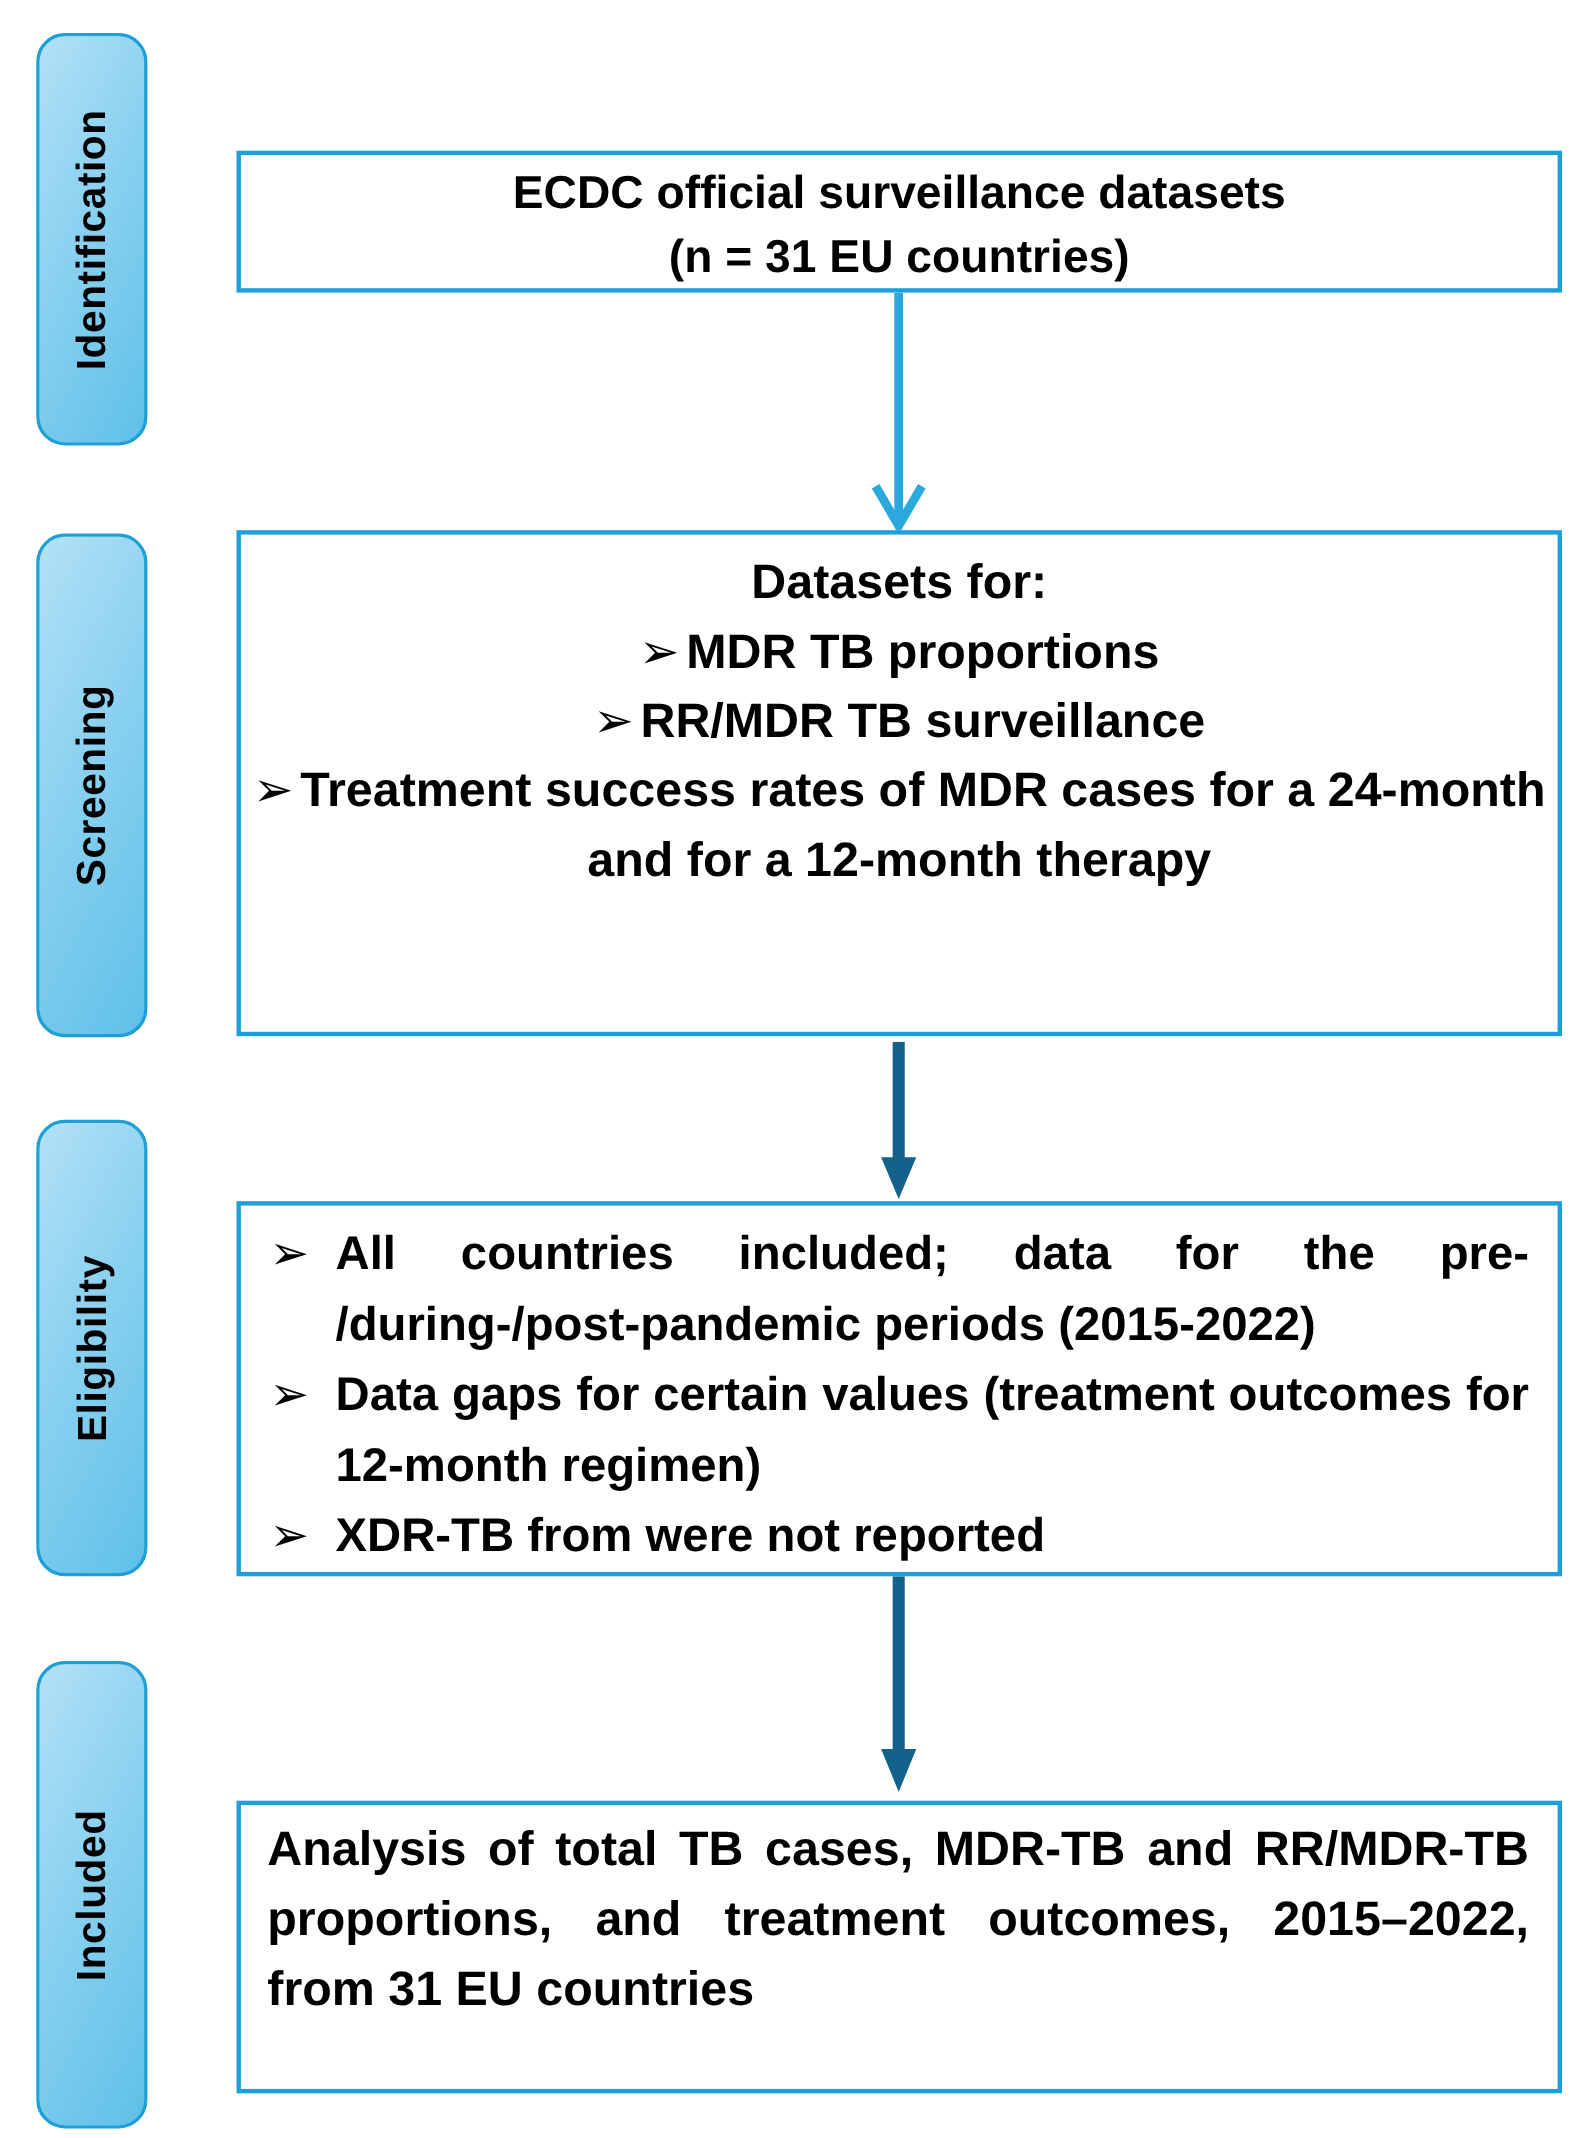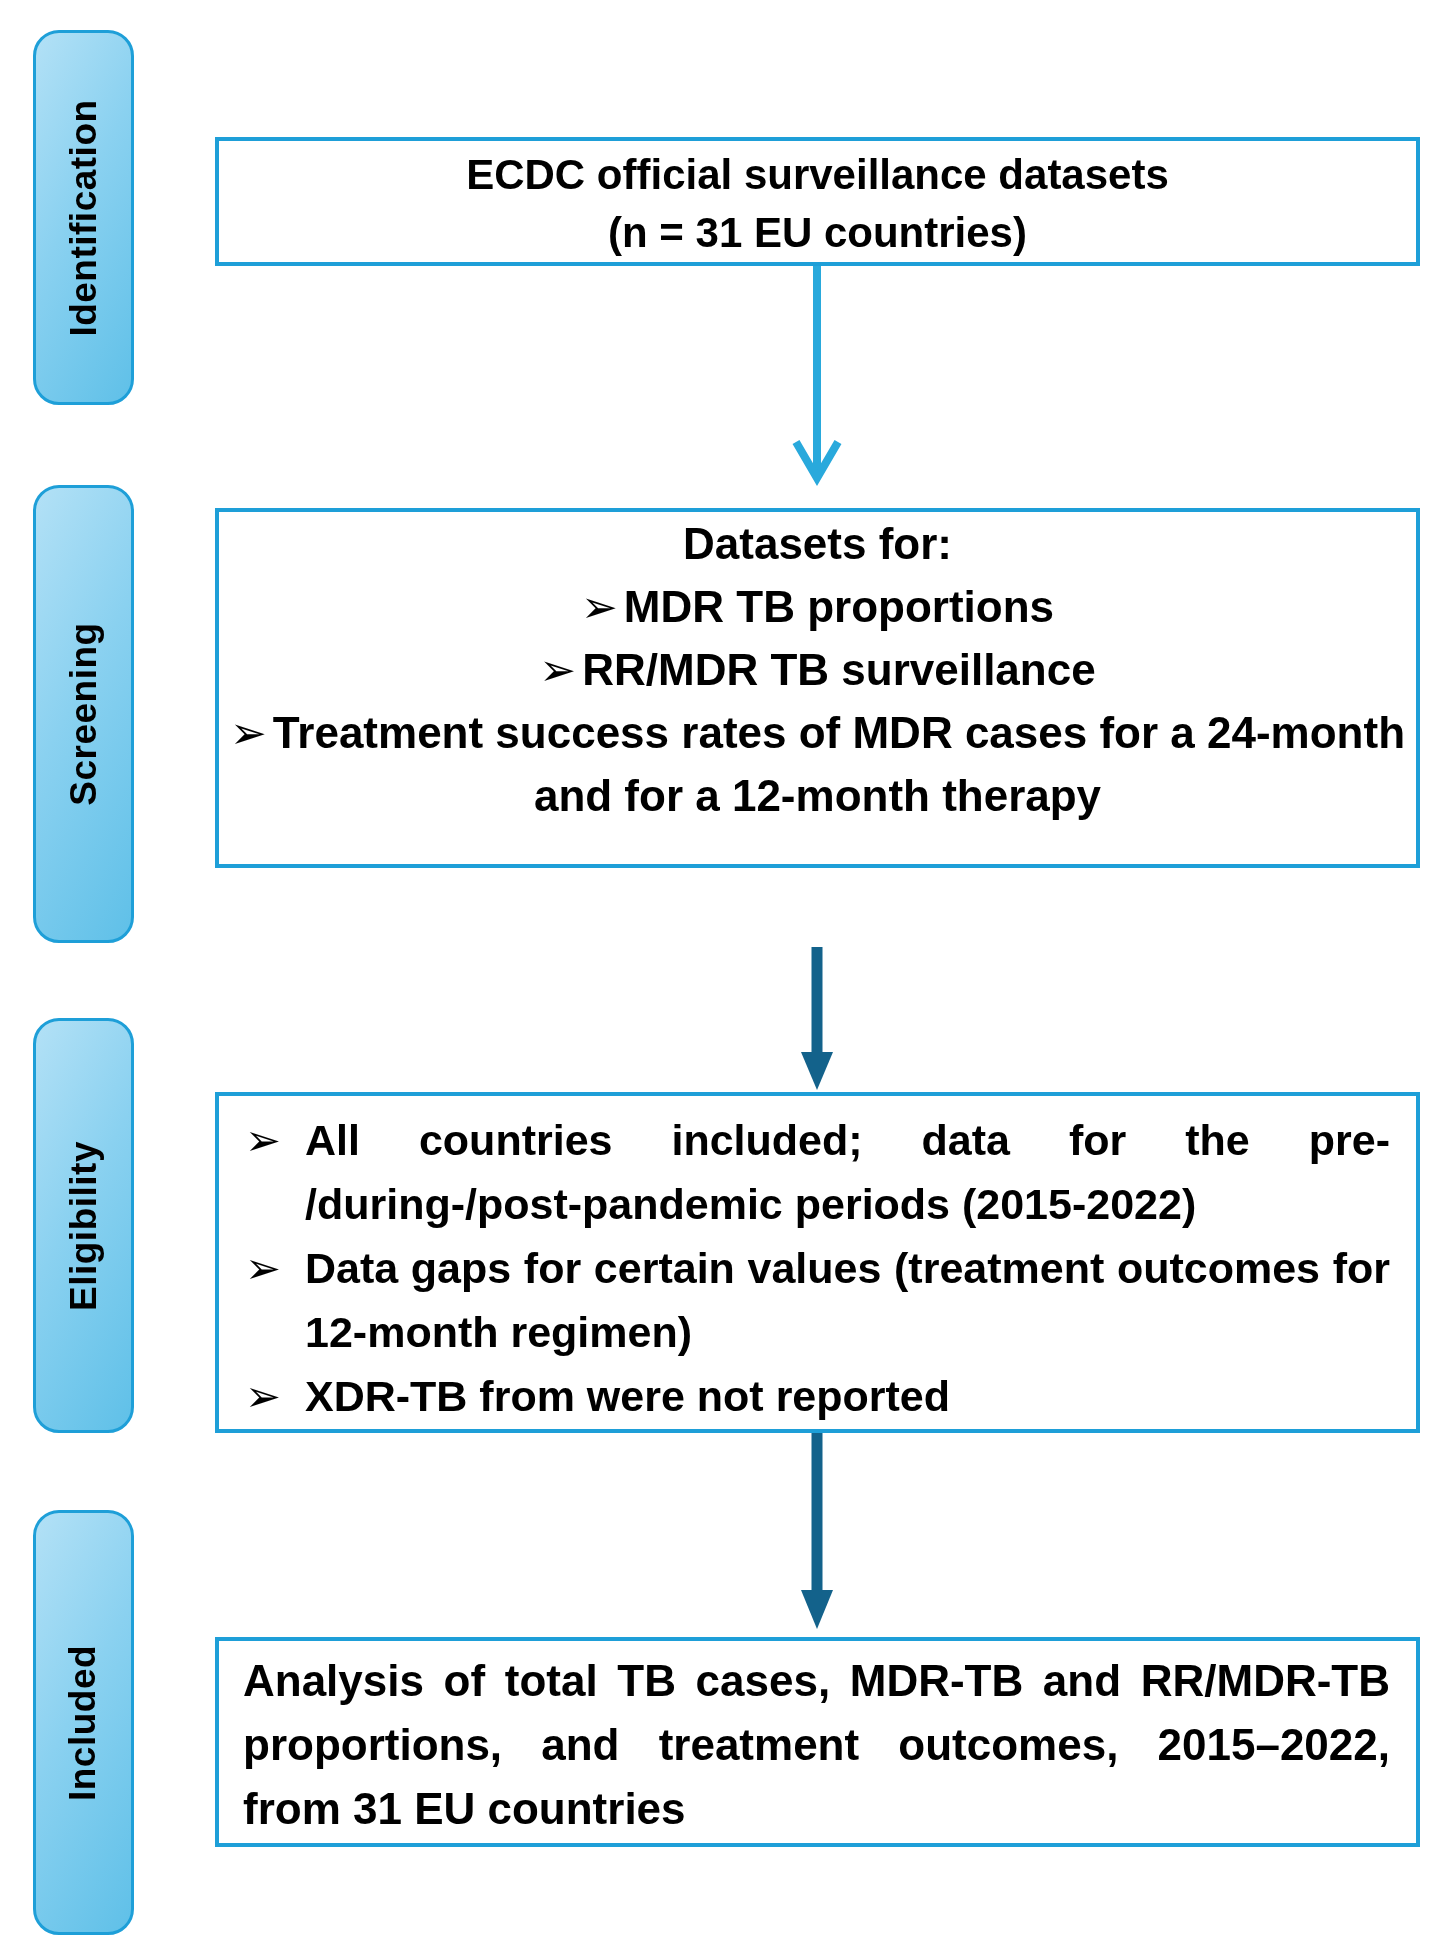--- a/index.html
+++ b/index.html
@@ -51,31 +51,32 @@
     color: #000000;
   }
   .box-identification {
     top: 137px; height: 129px;
     display: flex; flex-direction: column;
     align-items: center; justify-content: flex-end;
     text-align: center;
     font-size: 42px; line-height: 58px;
   }
   .box-screening {
-    top: 508px; height: 360px;
+    top: 482px; height: 460px;
     text-align: center;
     font-size: 44px; line-height: 63px;
+    padding-top: 12px;
   }
   .box-eligibility {
     top: 1092px; height: 341px;
     font-size: 43px; line-height: 64px;
     padding: 12px 26px 0 14px;
   }
   .box-included {
-    top: 1637px; height: 210px;
+    top: 1637px; height: 266px;
     font-size: 44px; line-height: 64px;
     padding: 8px 26px 17px 24px;
   }
 
   .bullet-glyph { font-weight: 700; }
   .b2line .bullet-glyph { margin-right: 6px; }
 
   .b3row { display: flex; align-items: flex-start; }
   .b3row .bullet-glyph { flex: 0 0 72px; padding-left: 12px; box-sizing: border-box; }
   .b3text { flex: 1; text-align: justify; }

